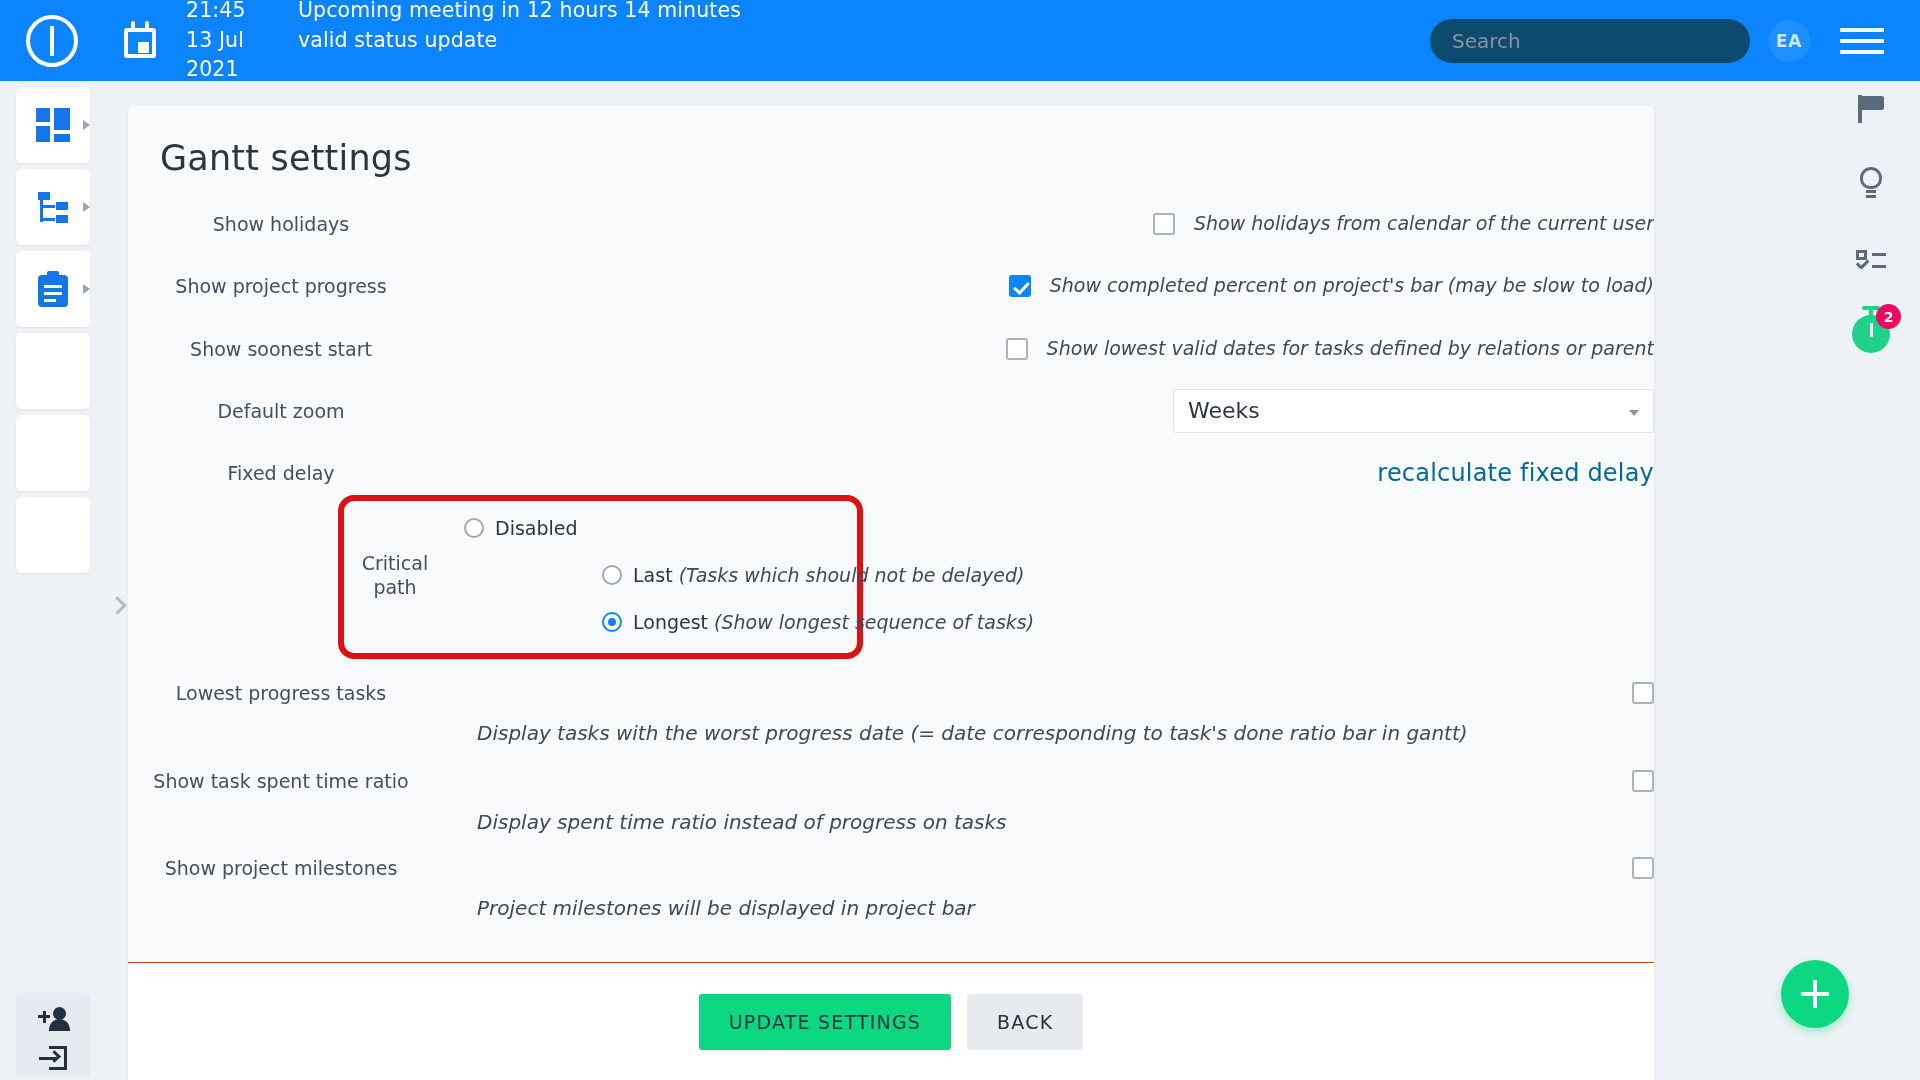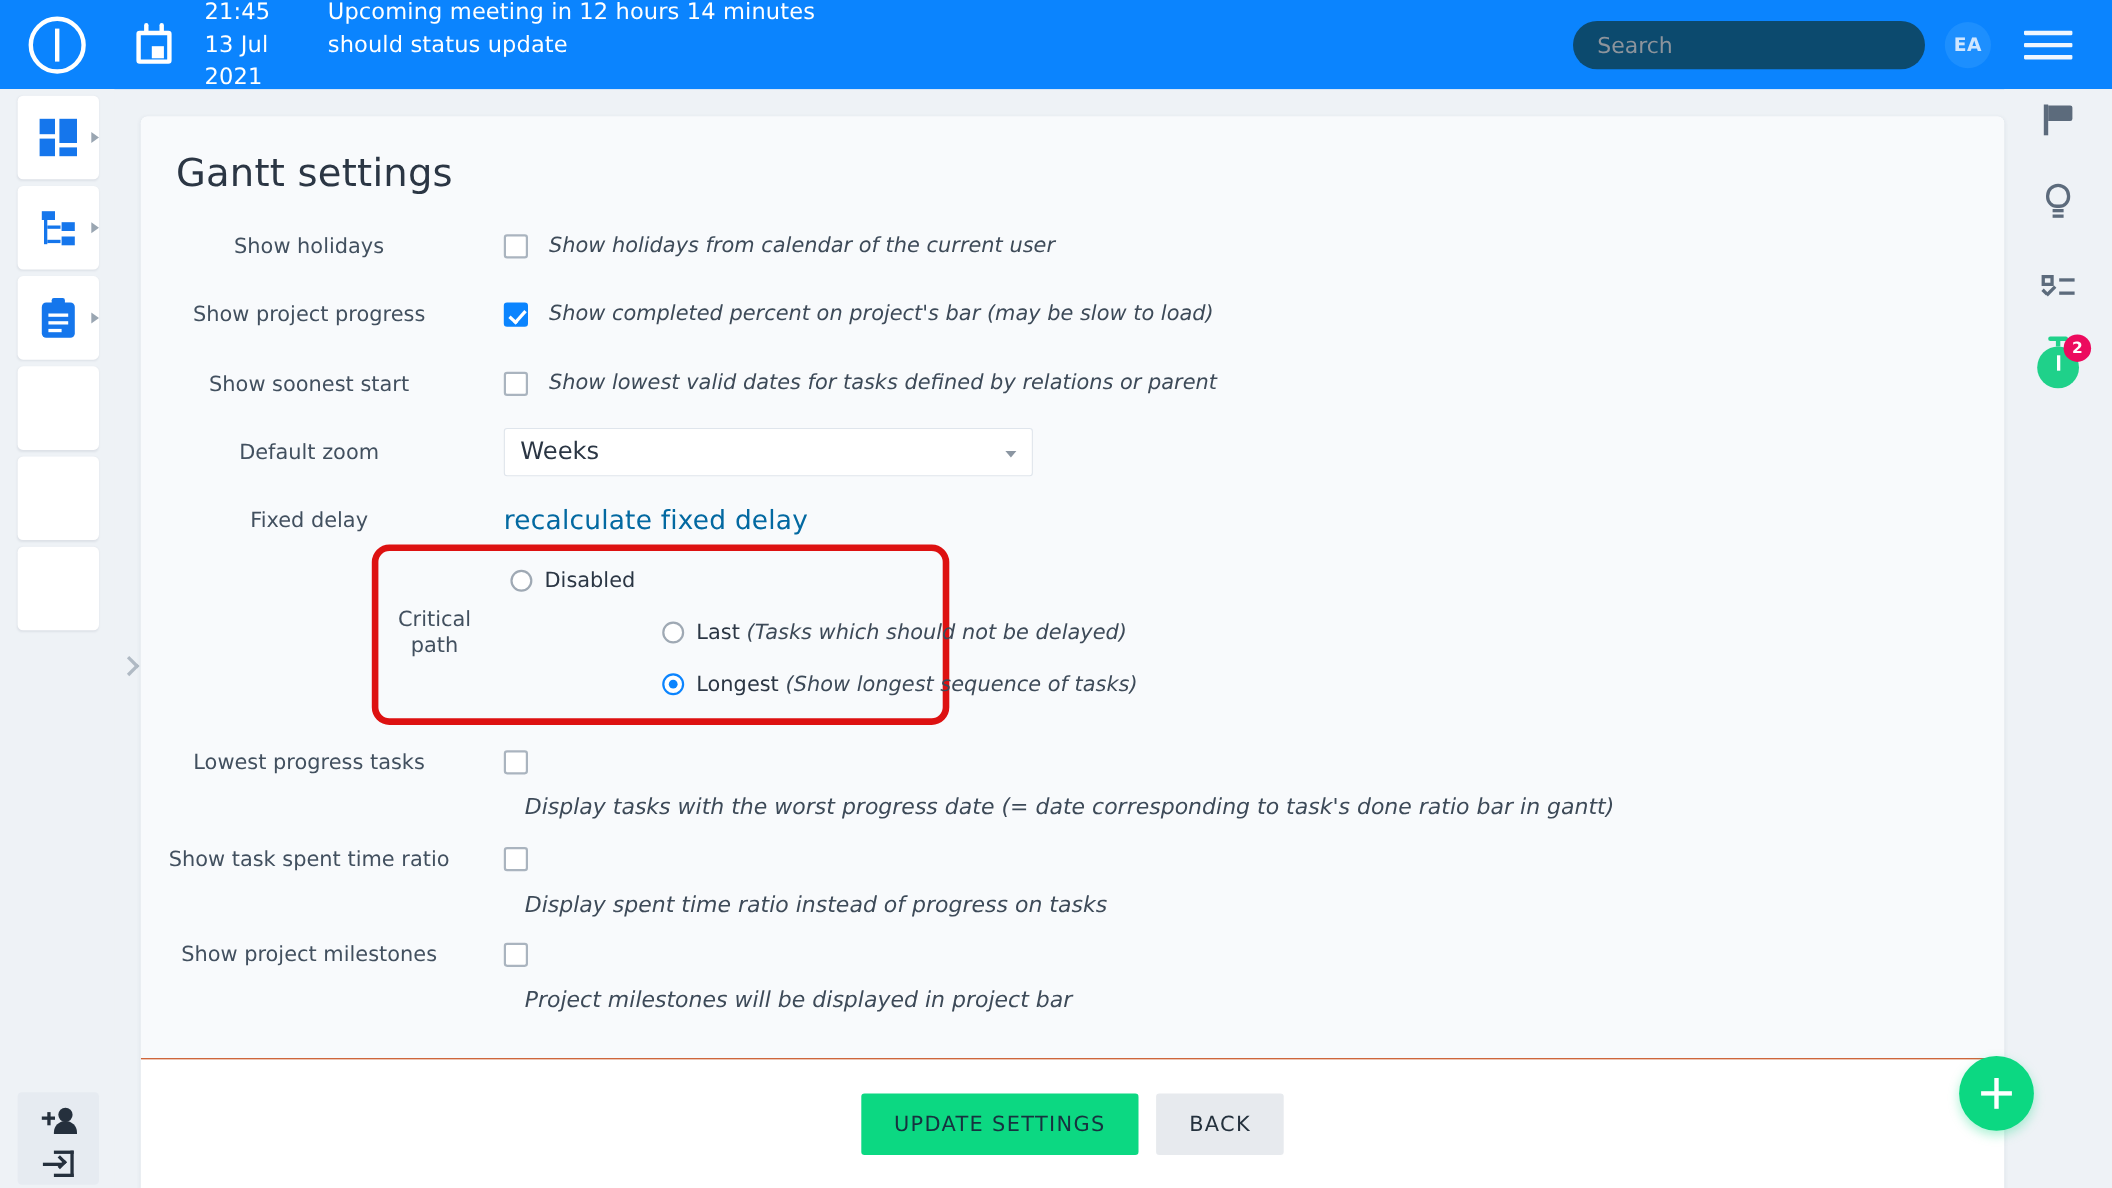--- a/index.html
+++ b/index.html
@@ -147,38 +147,38 @@
   .timer-ic .crown { position:absolute; left:10px; top:-9px; width:18px; height:4px; background:#1fd18a; border-radius:2px; }
   .timer-ic .hand { position:absolute; left:18px; top:8px; width:3px; height:14px; background:#ffffff; }
   .badge {
     position:absolute; right:-7px; top:-4px; min-width:25px; height:25px; border-radius:13px;
     background:#ec0b5e; color:#fff; font-size:14px; font-weight:700;
     display:flex; align-items:center; justify-content:center; padding:0 5px;
   }
 
   
   .card {
-    position: absolute; left: 128px; top: 106px; width: 1694px; height: 974px;
+    position: absolute; left: 128px; top: 106px; width: 1526px; height: 974px;
     background: #ffffff; border-radius: 6px 6px 0 0;
     box-shadow: 0 1px 4px rgba(30,50,80,.07);
     overflow: hidden;
   }
   .card-body { background: #f8fafc; padding: 0 0 28px 0; height: 856px; }
   .page-title {
     font-size: 35px; color: #2b3644; font-weight: 400;
     padding: 32px 0 0 32px; letter-spacing: .2px;
   }
 
   .form { margin-top: 24px; position: relative; }
   .row { display: flex; align-items: flex-start; }
   .lbl {
     width: 330px; flex: none; text-align: center; padding-right: 24px;
     font-size: 19px; color: #42505f; line-height: 1.28;
   }
-  .ctl { flex: 1; display: flex; align-items: flex-start; }
+  .ctl { flex: 1; display: flex; align-items: flex-start; justify-content: flex-end; }
   .cbx {
     width: 22px; height: 22px; flex: none; border: 2px solid #aab4bf;
     border-radius: 3px; background: #fff; margin-top: 1px;
   }
   .cbx.checked { background: #0b84fe; border-color: #0b84fe; position: relative; }
   .cbx.checked::after {
     content: ""; position: absolute; left: 6px; top: 2px; width: 6px; height: 12px;
     border-right: 3px solid #fff; border-bottom: 3px solid #fff; transform: rotate(42deg);
   }
   .hint {
@@ -266,21 +266,21 @@
       <div class="cal-body"></div>
         <div class="cal-dot"></div>
     </div>
     <div class="meeting-info">
       <div class="row">
         <span class="col1">21:45</span>
         <span class="col2">Upcoming meeting in 12 hours 14 minutes</span>
       </div>
       <div class="row">
         <span class="col1">13 Jul 2021</span>
-        <span class="col2">should status update</span>
+        <span class="col2">valid status update</span>
       </div>
     </div>
     <div class="spacer"></div>
     <div class="search-box">
       <span>Search</span>
     </div>
     <div class="avatar">
       <span>EA</span>
     </div>
     <div class="burger">

